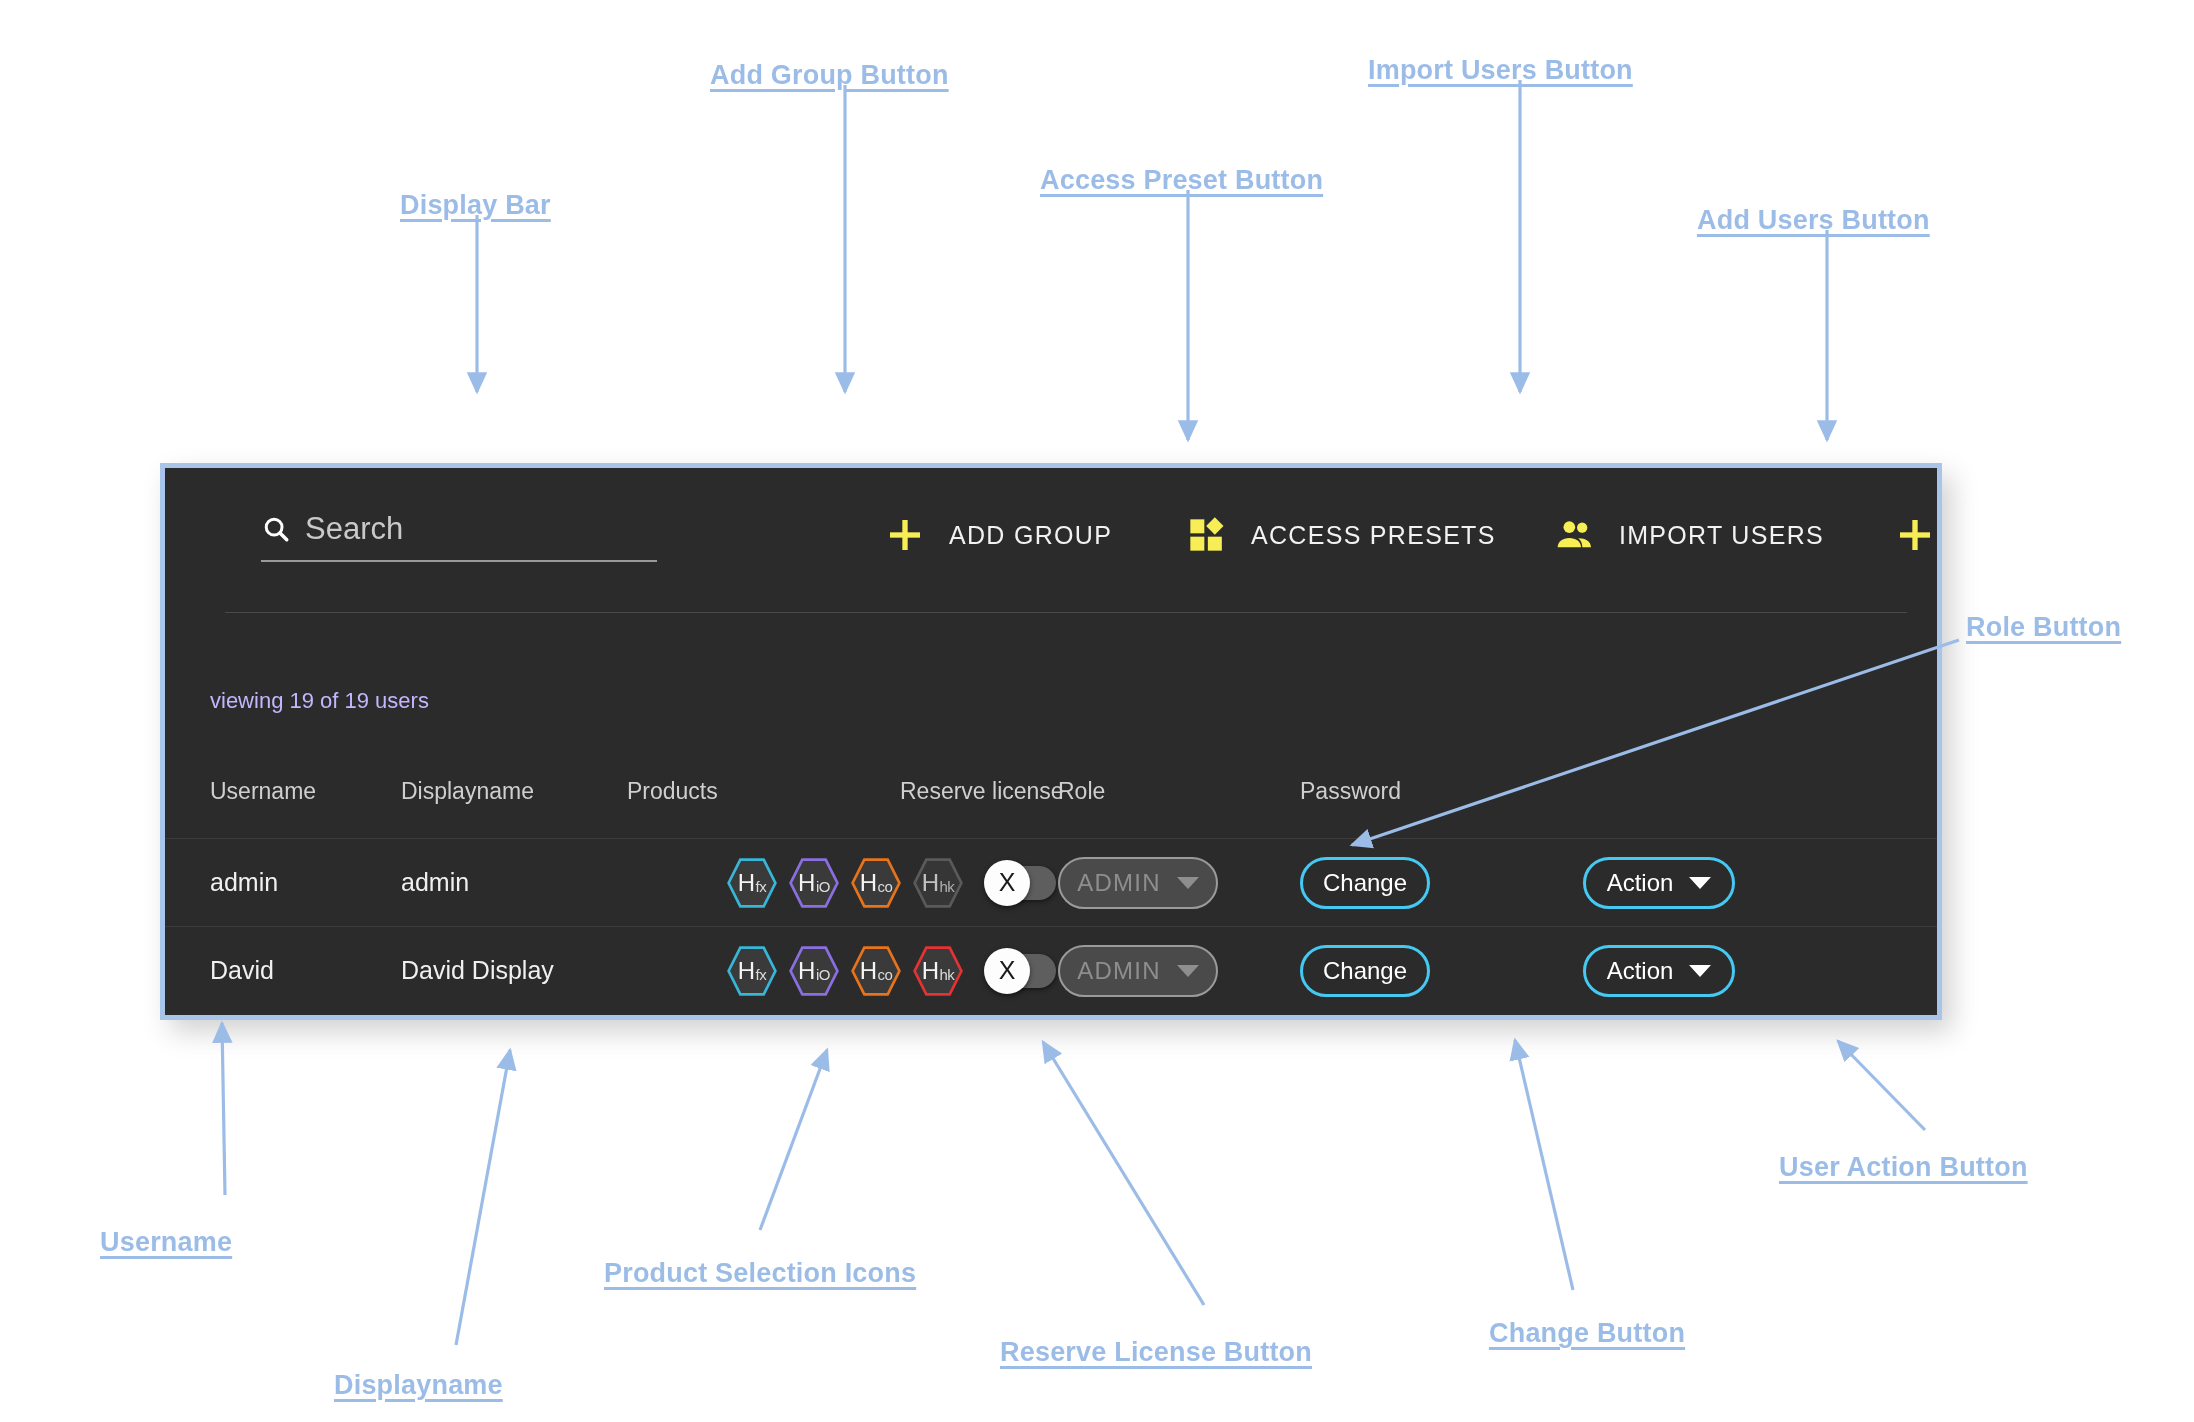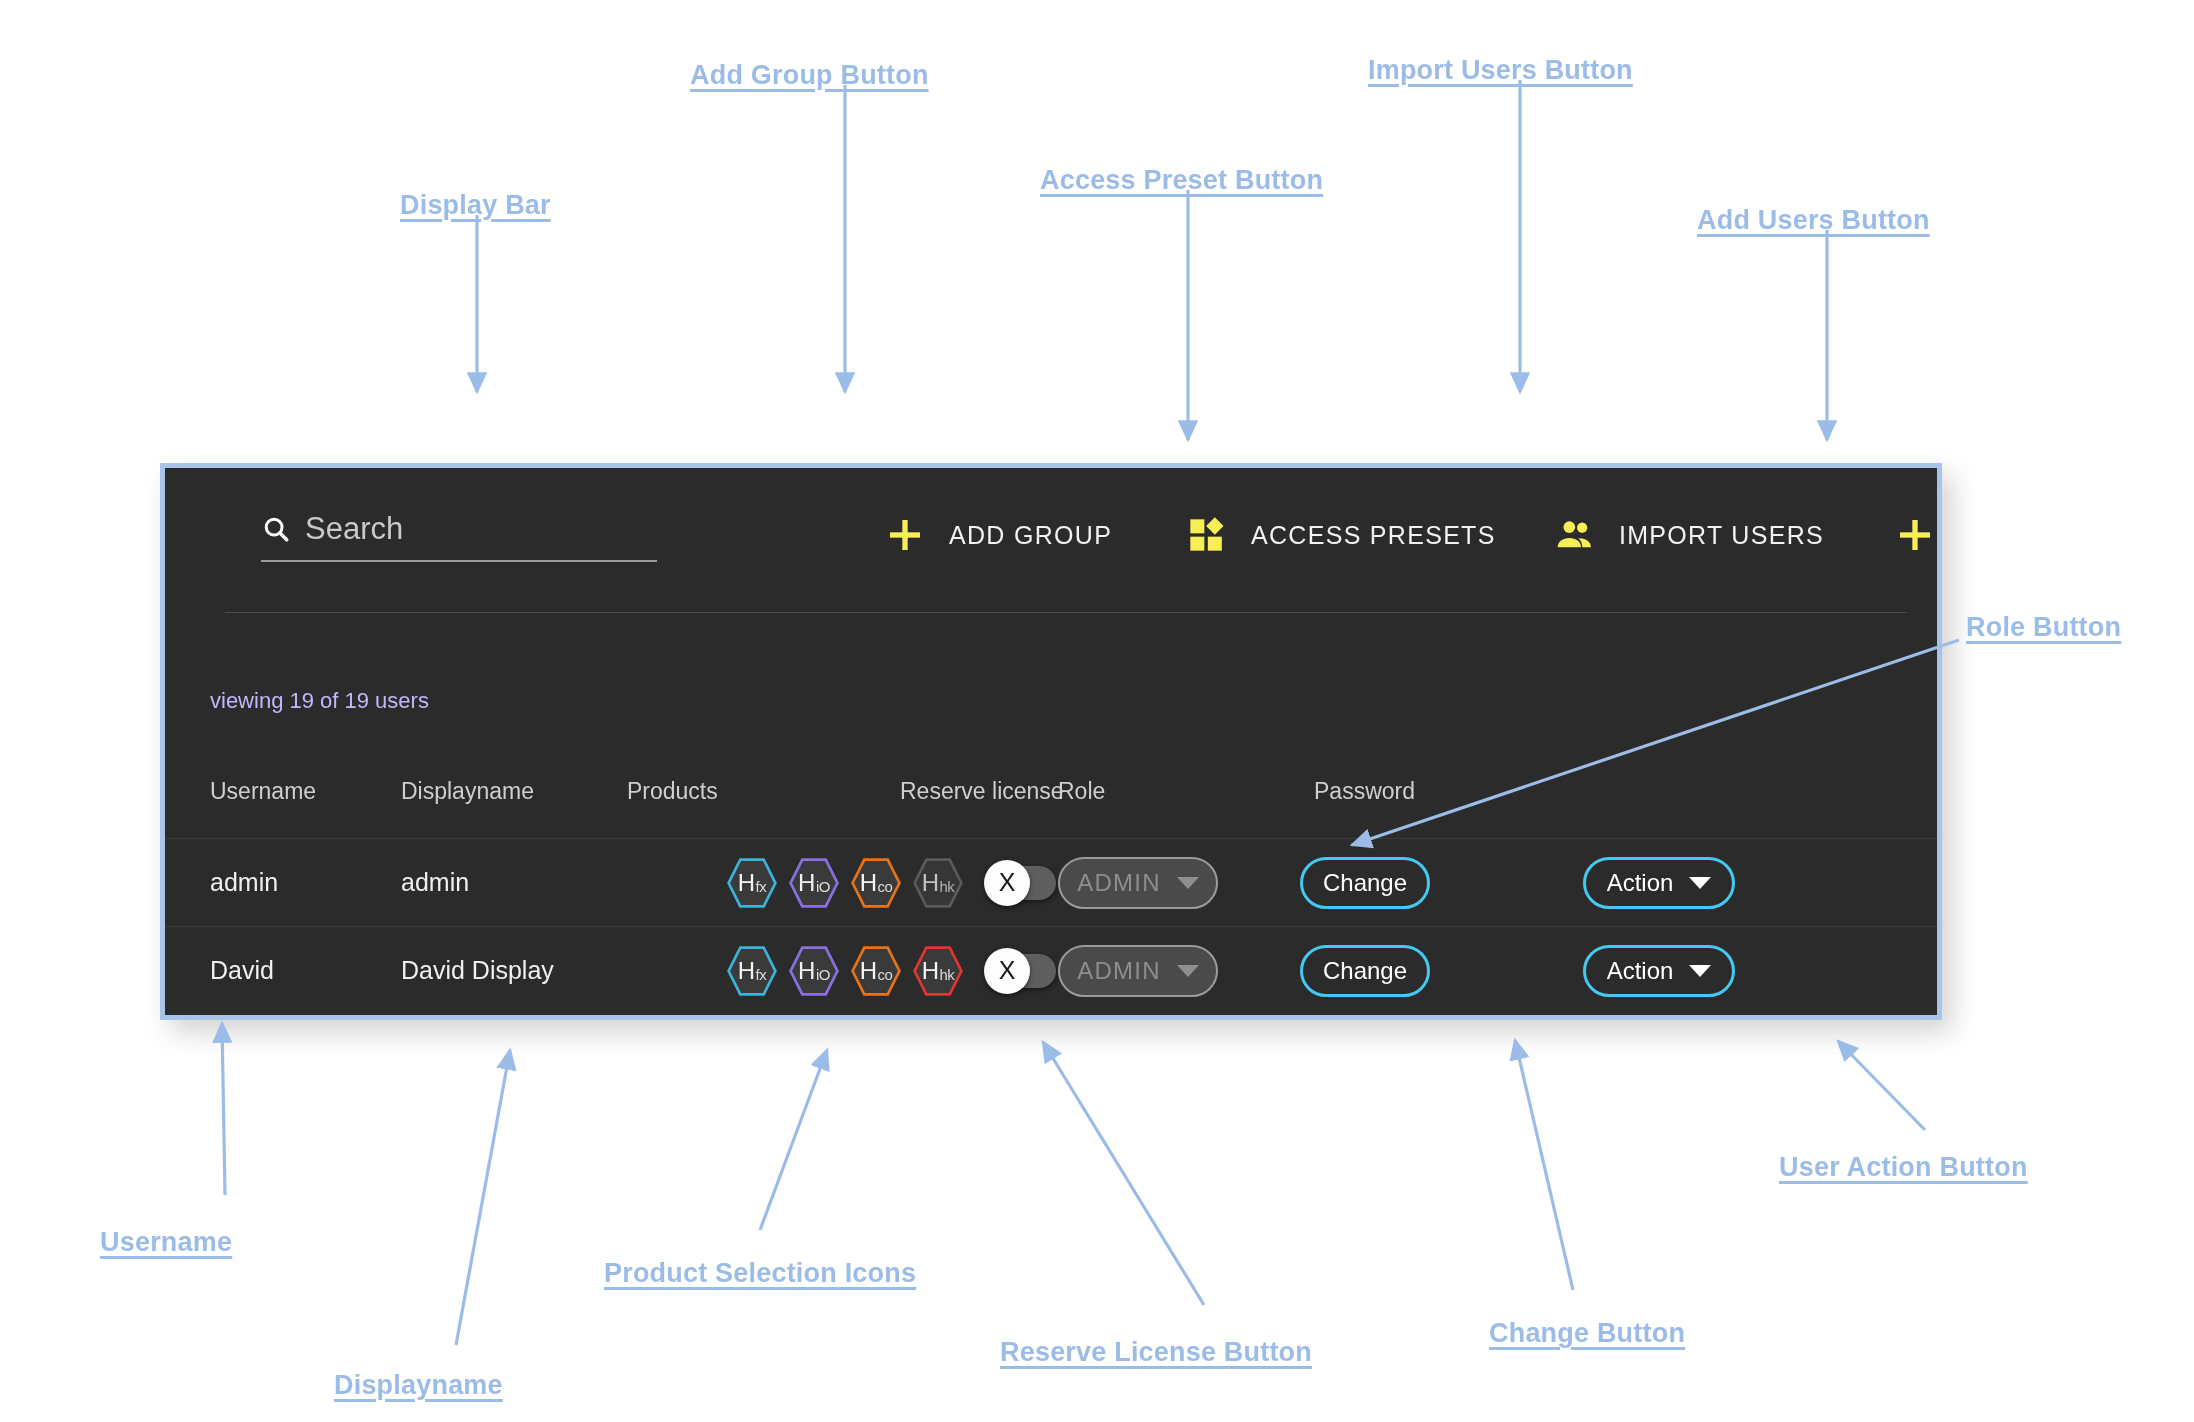--- a/index.html
+++ b/index.html
@@ -217,21 +217,21 @@
   <div class="viewing-count" style="position:absolute;left:45px;top:220px;">viewing 19 of 19 users</div>
 
   <div class="table">
 
     <div class="col-head">
       <span class="c-username" style="left:45px;">Username</span>
       <span class="c-displayname" style="left:236px;">Displayname</span>
       <span class="c-products" style="left:462px;">Products</span>
       <span class="c-reserve" style="left:735px;">Reserve license</span>
       <span class="c-role" style="left:893px;">Role</span>
-      <span class="c-password" style="left:1135px;margin-left:14px;">Password</span>
+      <span class="c-password" style="left:1135px;">Password</span>
     </div>
 
     <div class="row">
       <div class="cell" style="left:45px;">
         <span class="cell-text">admin</span>
       </div>
       <div class="cell" style="left:236px;">
         <span class="cell-text">admin</span>
       </div>
       <div class="cell" style="left:560px;">
@@ -365,21 +365,21 @@
       <line x1="225" y1="1195" x2="222" y2="1023"></line>
       <line x1="456" y1="1345" x2="510" y2="1050"></line>
       <line x1="760" y1="1230" x2="827" y2="1050"></line>
       <line x1="1204" y1="1305" x2="1043" y2="1042"></line>
       <line x1="1573" y1="1290" x2="1515" y2="1040"></line>
       <line x1="1925" y1="1130" x2="1838" y2="1041"></line>
     </g>
   </svg>
 
   <span class="anno-label" style="left:400px;top:190px;">Display Bar</span>
-  <span class="anno-label" style="left:690px;top:60px;">Add Group Button</span>
+  <span class="anno-label" style="left:710px;top:60px;">Add Group Button</span>
   <span class="anno-label" style="left:1040px;top:165px;">Access Preset Button</span>
   <span class="anno-label" style="left:1368px;top:55px;">Import Users Button</span>
   <span class="anno-label" style="left:1697px;top:205px;">Add Users Button</span>
   <span class="anno-label" style="left:1966px;top:612px;">Role Button</span>
   <span class="anno-label" style="left:100px;top:1227px;">Username</span>
   <span class="anno-label" style="left:334px;top:1370px;">Displayname</span>
   <span class="anno-label" style="left:580px;top:1258px;margin-left:24px;">Product Selection Icons</span>
   <span class="anno-label" style="left:1000px;top:1337px;">Reserve License Button</span>
   <span class="anno-label" style="left:1489px;top:1318px;">Change Button</span>
   <span class="anno-label" style="left:1779px;top:1152px;">User Action Button</span>

